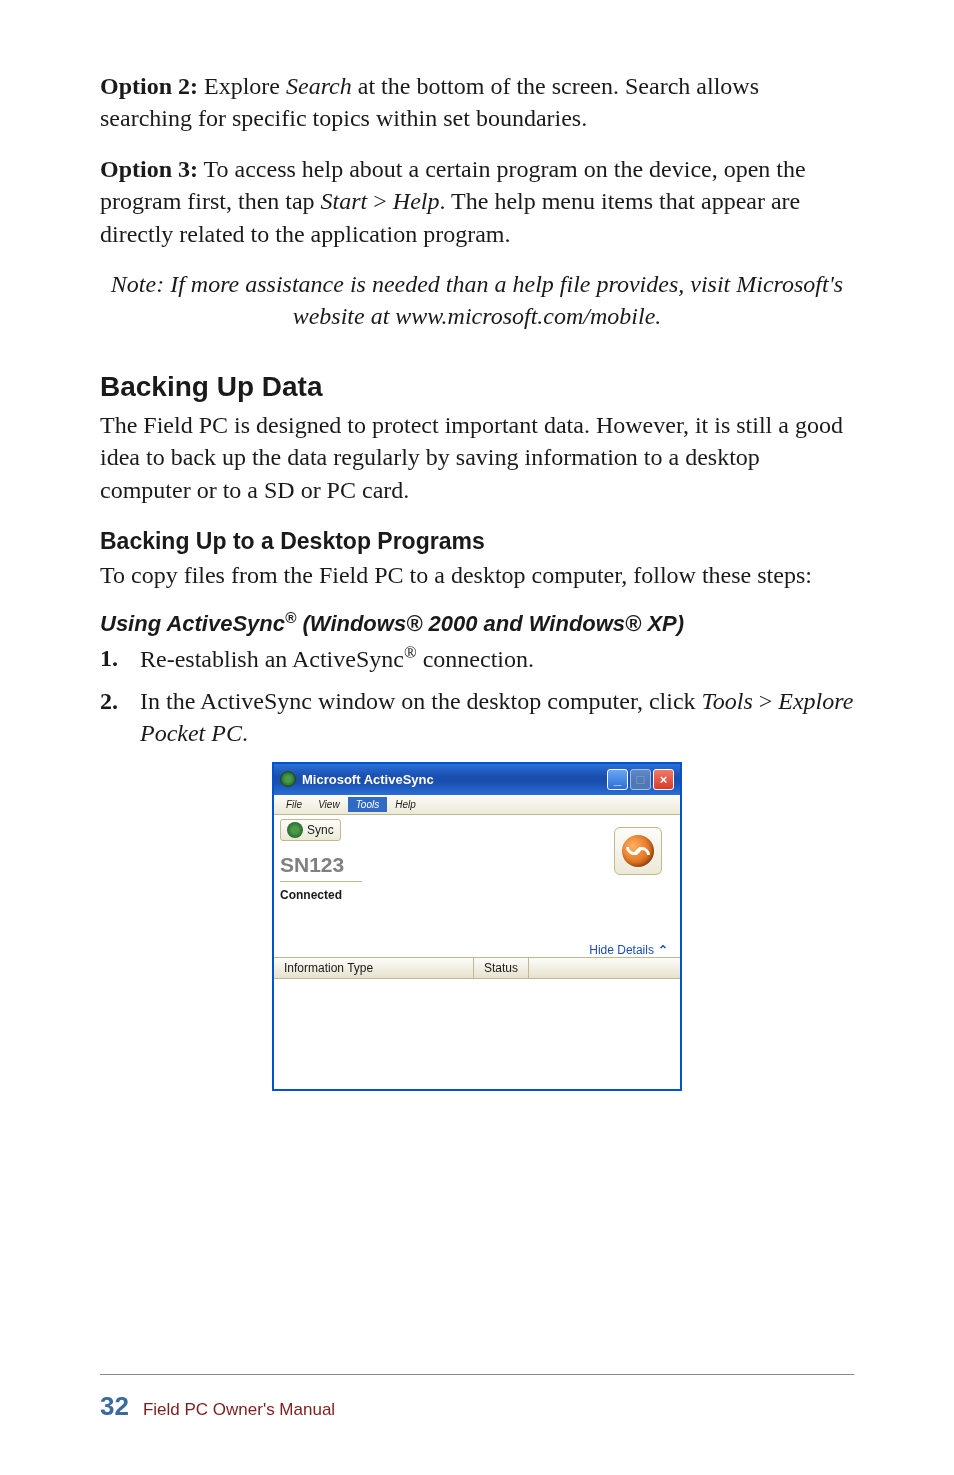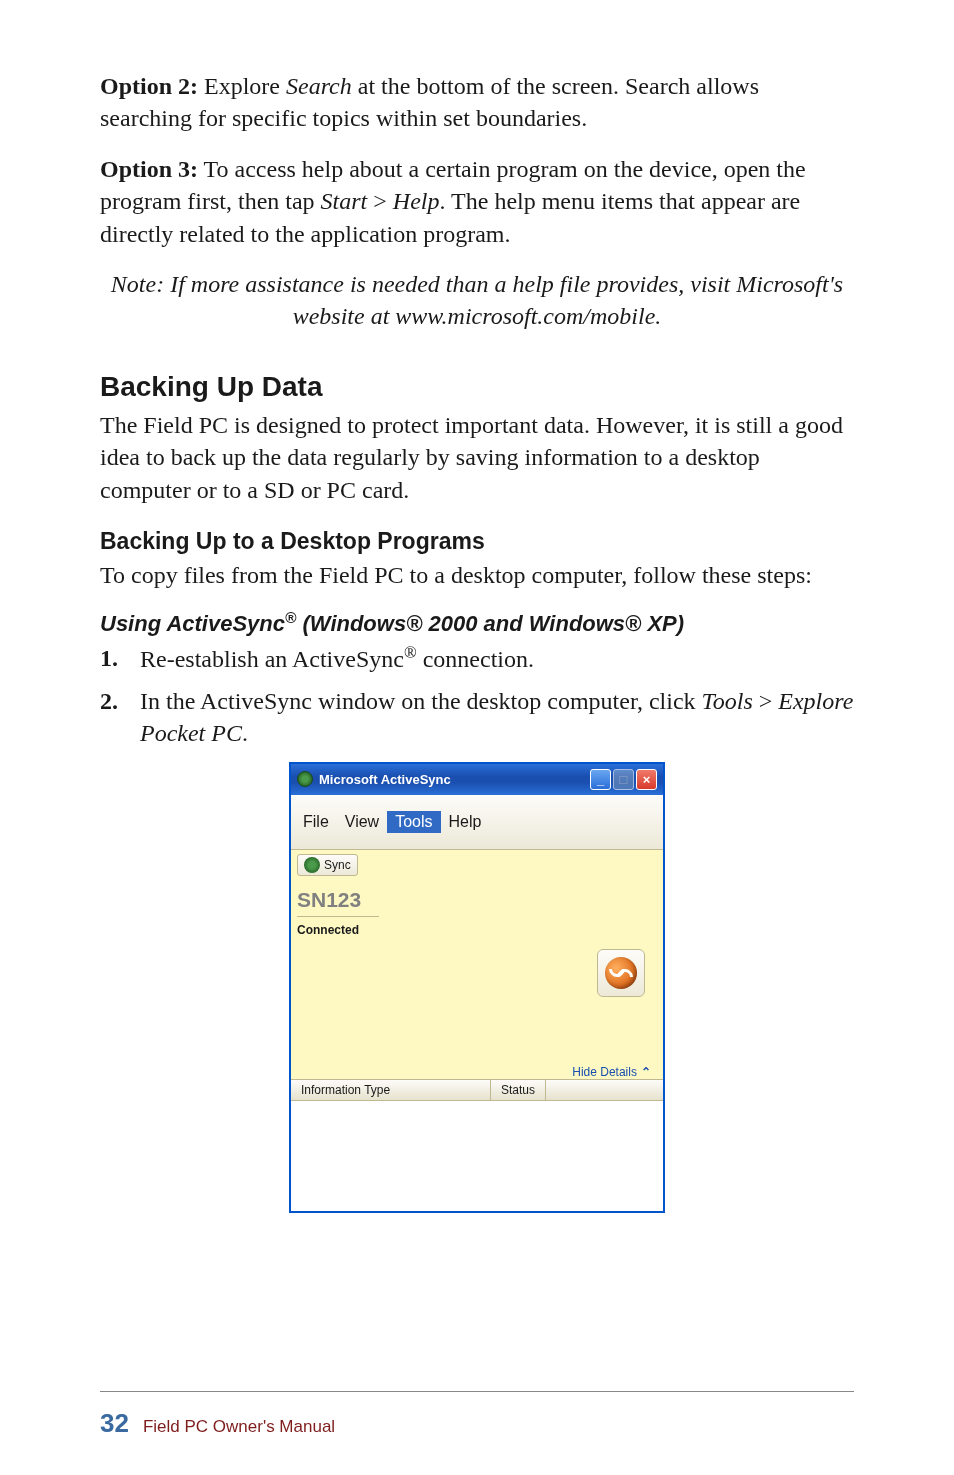--- a/index.html
+++ b/index.html
@@ -61,21 +61,21 @@
       margin-bottom: 10px;
       padding-left: 40px;
       position: relative;
     }
     ol li .num {
       position: absolute;
       left: 0;
       font-weight: bold;
     }
     .screenshot {
-      width: 376px;
+      width: 410px;
       margin: 12px auto 0 auto;
       border: 2px solid #0055cc;
       background: #ece9d8;
       font-family: Tahoma, Arial, sans-serif;
       font-size: 12px;
     }
     .titlebar {
       background: linear-gradient(to bottom, #2a6fd8 0%, #1a4fb0 40%, #1a4fb0 60%, #2a6fd8 100%);
       color: #fff;
       padding: 5px 6px;
@@ -115,35 +115,35 @@
       font-weight: bold;
       font-size: 13px;
     }
     .win-min { background: linear-gradient(#6aa6f0, #2a6fd8); color: #fff; }
     .win-max { background: linear-gradient(#8aa8d0, #6a88b0); color: #ddd; opacity: 0.6; }
     .win-close { background: linear-gradient(#f07a6a, #d83a2a); color: #fff; }
     .menubar {
       background: linear-gradient(#fdfcf9, #ece9d8);
       border-bottom: 1px solid #c0b890;
       display: flex;
-      padding: 16px 4px;
-      font-size: 16px;
+      padding: 2px 4px;
+      font-size: 10px;
+      font-style: italic;
     }
     .menubar span {
       padding: 2px 8px;
     }
     .menubar .active {
       background: #316ac5;
       color: #fff;
     }
     .content-area {
       display: flex;
       position: relative;
-      background: #fef9c3;
-      flex-direction: column;
+      background: #ffffff;
     }
     .left-col {
       width: 88px;
       padding: 4px 0 0 6px;
     }
     .sync-btn {
       display: inline-flex;
       align-items: center;
       gap: 4px;
       border: 1px solid #c0b890;
@@ -262,21 +262,21 @@
       padding: 3px 10px;
       border-right: 1px solid #c0b890;
     }
     .info-header span:first-child { width: 200px; }
     .info-body {
       height: 110px;
       background: #fff;
     }
     .footer {
       position: absolute;
-      bottom: 36px;
+      bottom: 53px;
       left: 100px;
       right: 100px;
       border-top: 1px solid #888;
       padding-top: 16px;
       display: flex;
       align-items: baseline;
       gap: 14px;
     }
     .page-num {
       font-family: 'Segoe UI', Arial, sans-serif;

